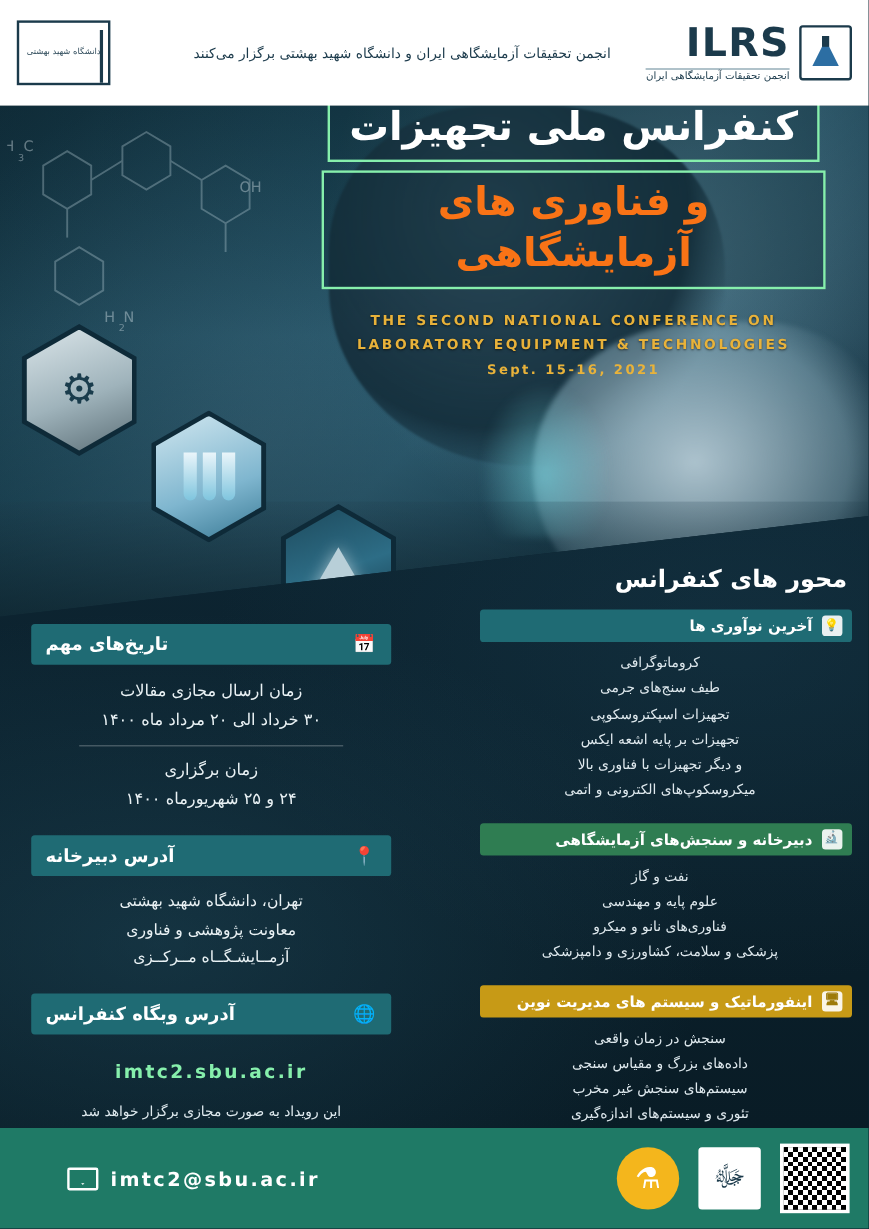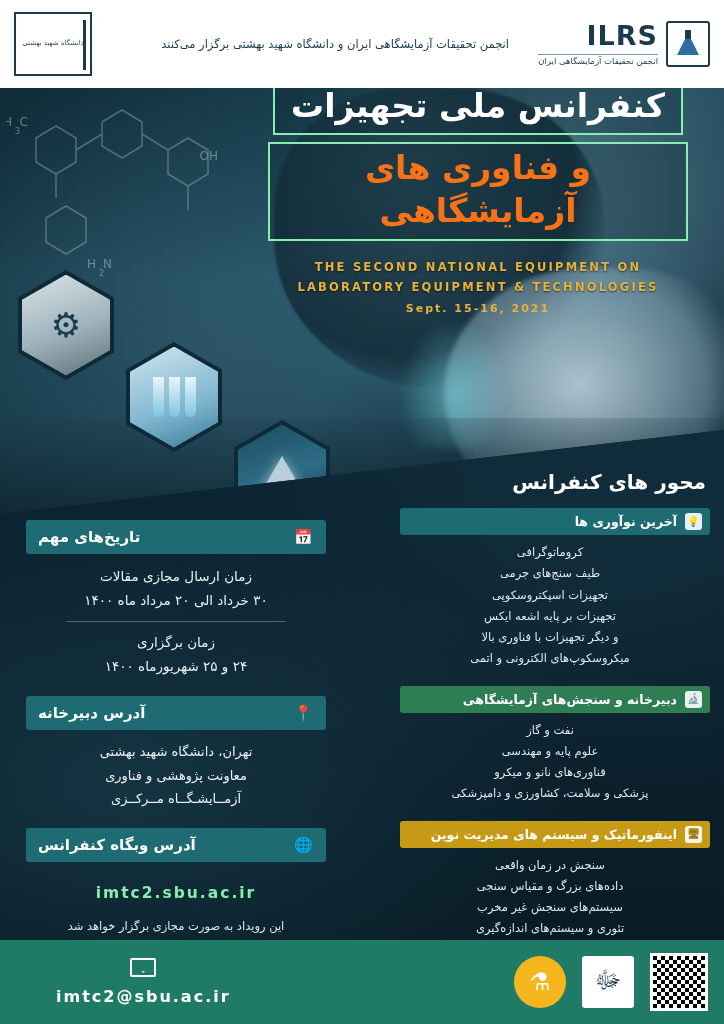--- a/index.html
+++ b/index.html
@@ -36,32 +36,32 @@
     border-right: 11px solid transparent;
     border-bottom: 22px solid #2c6ea3;
   }
   .ilrs-mark .neck {
     position: absolute; top: 7px; left: 50%; transform: translateX(-50%);
     width: 6px; height: 9px; background: #1b3a4b;
   }
   .ilrs-text { line-height: 1.05; }
   .ilrs-name {
     font-family: "DejaVu Sans", sans-serif;
-    font-size: 27px; font-weight: bold; color: #1b3a4b; letter-spacing: 1px;
+    font-size: 33px; font-weight: bold; color: #1b3a4b; letter-spacing: 1px;
   }
   .ilrs-fa {
     font-size: 8.5px; color: #1b3a4b; margin-top: 3px;
     border-top: 1px solid #7c9aa8; padding-top: 2px; text-align: center;
   }
   .header-center {
     font-size: 11.5px; color: #1b3a4b; direction: rtl; text-align: center;
     flex: 1; padding: 0 10px; margin-left: 40px;
   }
   .sbu-logo {
-    width: 78px; height: 64px; border: 2px solid #1b3a4b;
+    width: 78px; height: 54px; border: 2px solid #1b3a4b;
     display: flex; align-items: center; justify-content: center;
     position: relative; background: #fff; overflow: hidden;
   }
   .sbu-inner {
     font-size: 7px; color: #1b3a4b; text-align: center; line-height: 1.3;
     direction: rtl; opacity: .95;
   }
   .sbu-swoosh {
     position: absolute; right: 4px; top: 6px; width: 34px; height: 50px;
     border-right: 3px solid #1b3a4b; border-radius: 40% 0 0 40%;
@@ -265,21 +265,20 @@
     width: 52px; height: 52px; background: #fff; border-radius: 3px;
     display: flex; align-items: center; justify-content: center;
     font-size: 24px; color: #1b3a4b;
   }
   .flogo.circle { border-radius: 50%; background: #f4b61c; color: #fff; }
   .footer-right { direction: rtl; text-align: center; color: #fff; padding-left: 40px; }
   .f-note { font-size: 11.5px; margin-bottom: 7px; }
   .f-mail {
     display: flex; align-items: center; justify-content: center; gap: 10px;
     direction: ltr;
-    flex-direction: column;
   }
   .mail-ico {
     width: 26px; height: 19px; border: 2px solid #fff; border-radius: 2px; position: relative;
   }
   .mail-ico::after {
     content: ""; position: absolute; top: 0; left: 0; right: 0; height: 11px;
     border-bottom: 2px solid #fff; transform: skewY(0deg);
     clip-path: polygon(0 0, 50% 100%, 100% 0);
   }
   .f-mail-text { font-size: 16px; font-weight: bold; letter-spacing: 2px; color: #fff; }
@@ -338,21 +337,21 @@
   <div class="title-wrap">
     <div class="t-line">
       <div class="t-dovomin">دومین</div>
     </div>
     <div class="t-line">
       <div class="t-main1">کنفرانس  ملی تجهیزات</div>
     </div>
     <div class="t-line">
       <div class="t-main2">و فناوری های آزمایشگاهی</div>
     </div>
-    <div class="t-en">THE SECOND  NATIONAL  EQUIPMENT ON</div>
+    <div class="t-en">THE SECOND  NATIONAL  CONFERENCE ON</div>
     <div class="t-en" style="margin-top:0">LABORATORY EQUIPMENT  &amp; TECHNOLOGIES</div>
     <div class="t-date">Sept. 15-16, 2021</div>
   </div>
 
   <div class="hexrow">
     <div class="hex hex1">
       <div class="inner">
           <span class="mini-ico">⚙</span>
         </div>
     </div>

